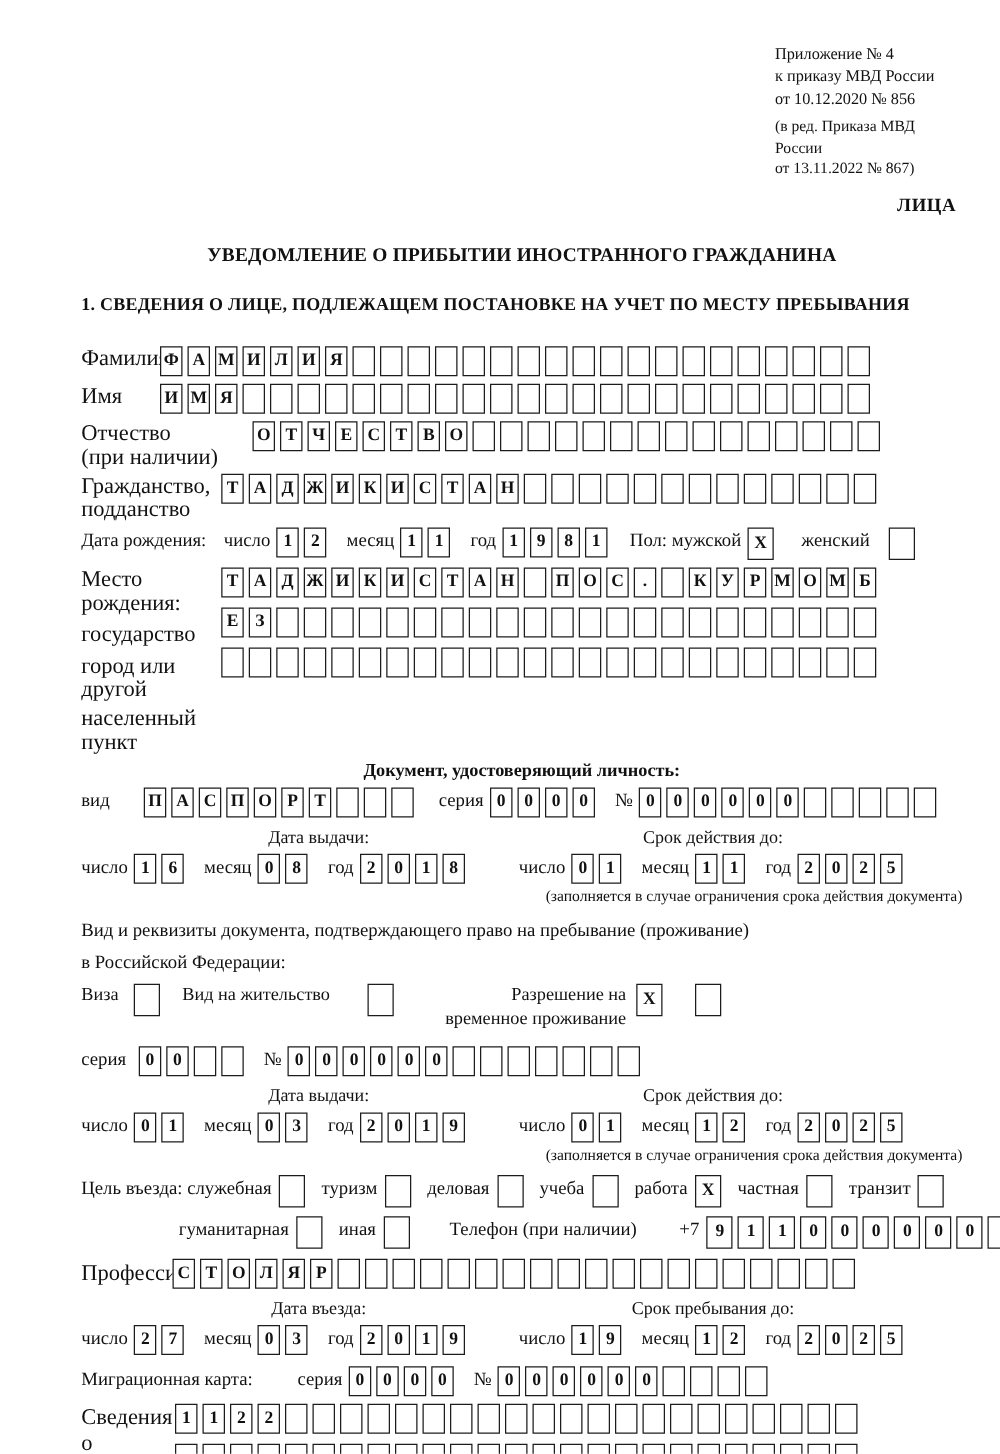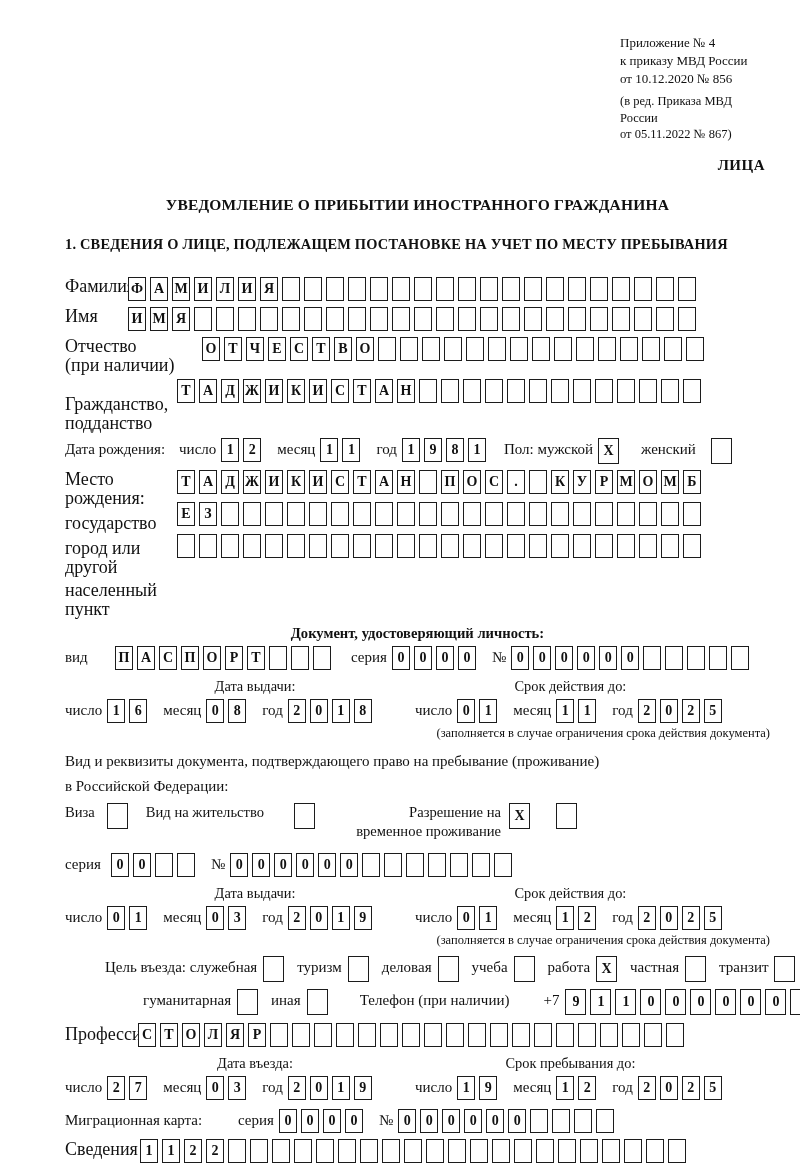--- a/index.html
+++ b/index.html
@@ -26,21 +26,21 @@
   .appendix{margin-left:555px;font-size:13px;line-height:18px;}
   .appendix .rev{font-size:12.5px;line-height:16.5px;margin-top:5px;}
   .forma{font-weight:bold;font-size:15px;text-align:right;padding-right:5px;margin-top:14px;letter-spacing:.5px;}
   .title{font-weight:bold;font-size:15.5px;line-height:22px;text-align:center;margin-top:20px;letter-spacing:.2px;}
   .title .uline{display:inline-block;width:52px;border-bottom:2px solid #333;height:14px;margin-left:8px;}
   .sect{font-weight:bold;font-size:14.4px;margin-top:20px;letter-spacing:.2px;white-space:nowrap;}
 
   
   .w-surname{width:63px;}
   .w-patr{width:137px;}
-  .w-cit{width:112px;margin-top:16px;}
+  .w-cit{width:112px;}
   .w-bp{width:112px;}
   .w-prof{width:73px;}
   .w-reps{width:75px;}
 
   .grprow{display:flex;}
   .grprow .lbl{margin-right:5px;}
   .grprow .cells{margin-right:12px;}
   .grprow .cells:last-child{margin-right:0;}
 
   .dochead{font-weight:bold;font-size:14.6px;text-align:center;margin-top:6px;}
@@ -70,21 +70,21 @@
 <body>
 
 <div class="page">
 
   <div class="appendix">
     <div>Приложение № 4</div>
     <div>к приказу МВД России</div>
     <div>от 10.12.2020 № 856</div>
     <div class="rev">
       <div>(в ред. Приказа МВД России</div>
-      <div>от 05.11.2022 № 867)</div>
+      <div>от 13.11.2022 № 867)</div>
     </div>
   </div>
 
   <div class="forma">ЛИЦА</div>
 
   <div class="title">
     <div>УВЕДОМЛЕНИЕ О ПРИБЫТИИ ИНОСТРАННОГО ГРАЖДАНИНА</div>
   </div>
 
   <div class="sect">1. СВЕДЕНИЯ О ЛИЦЕ, ПОДЛЕЖАЩЕМ ПОСТАНОВКЕ НА УЧЕТ ПО МЕСТУ ПРЕБЫВАНИЯ</div>
@@ -521,21 +521,21 @@
             <span class="cell">2</span>
             <span class="cell">0</span>
             <span class="cell">2</span>
             <span class="cell">5</span>
           </span>
       </div>
     </div>
   </div>
   <div class="note-right">(заполняется в случае ограничения срока действия документа)</div>
 
-  <div class="row grprow purpose" style="margin-top:8px;margin-left:40px;">
+  <div class="row grprow purpose" style="margin-top:8px;">
     <span class="lbl">Цель въезда: служебная</span>
     <span class="cells cb">
         <span class="cell"></span>
       </span>
     <span class="lbl">туризм</span>
     <span class="cells cb">
         <span class="cell"></span>
       </span>
     <span class="lbl">деловая</span>
     <span class="cells cb">

